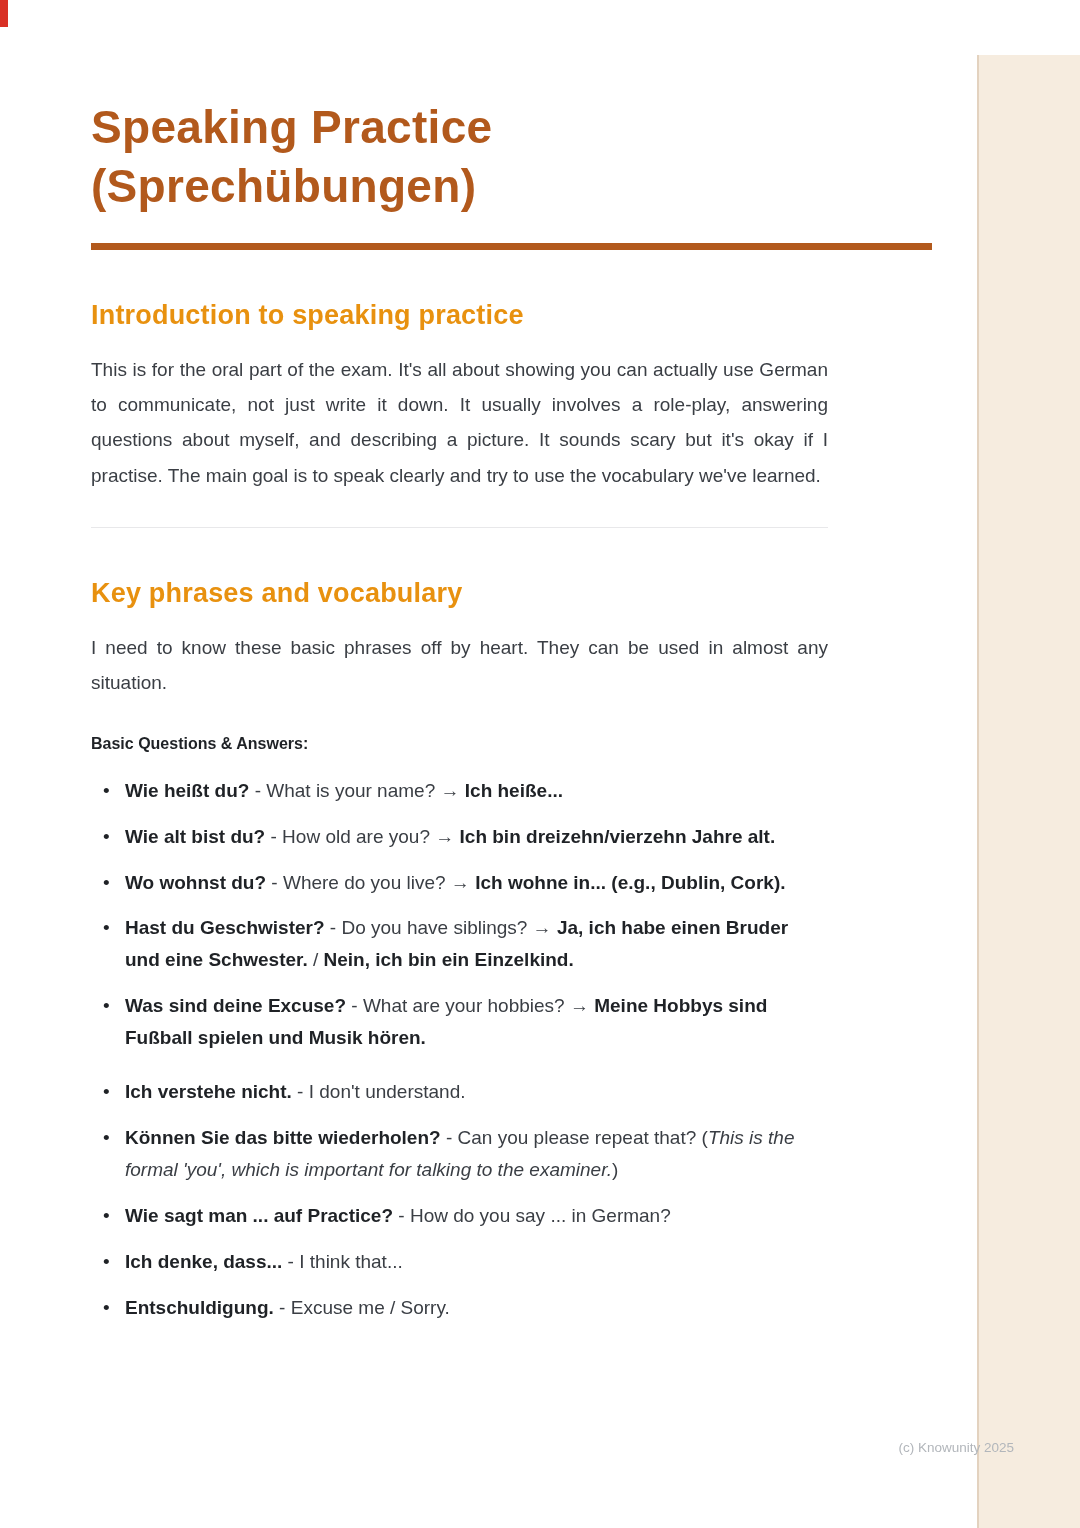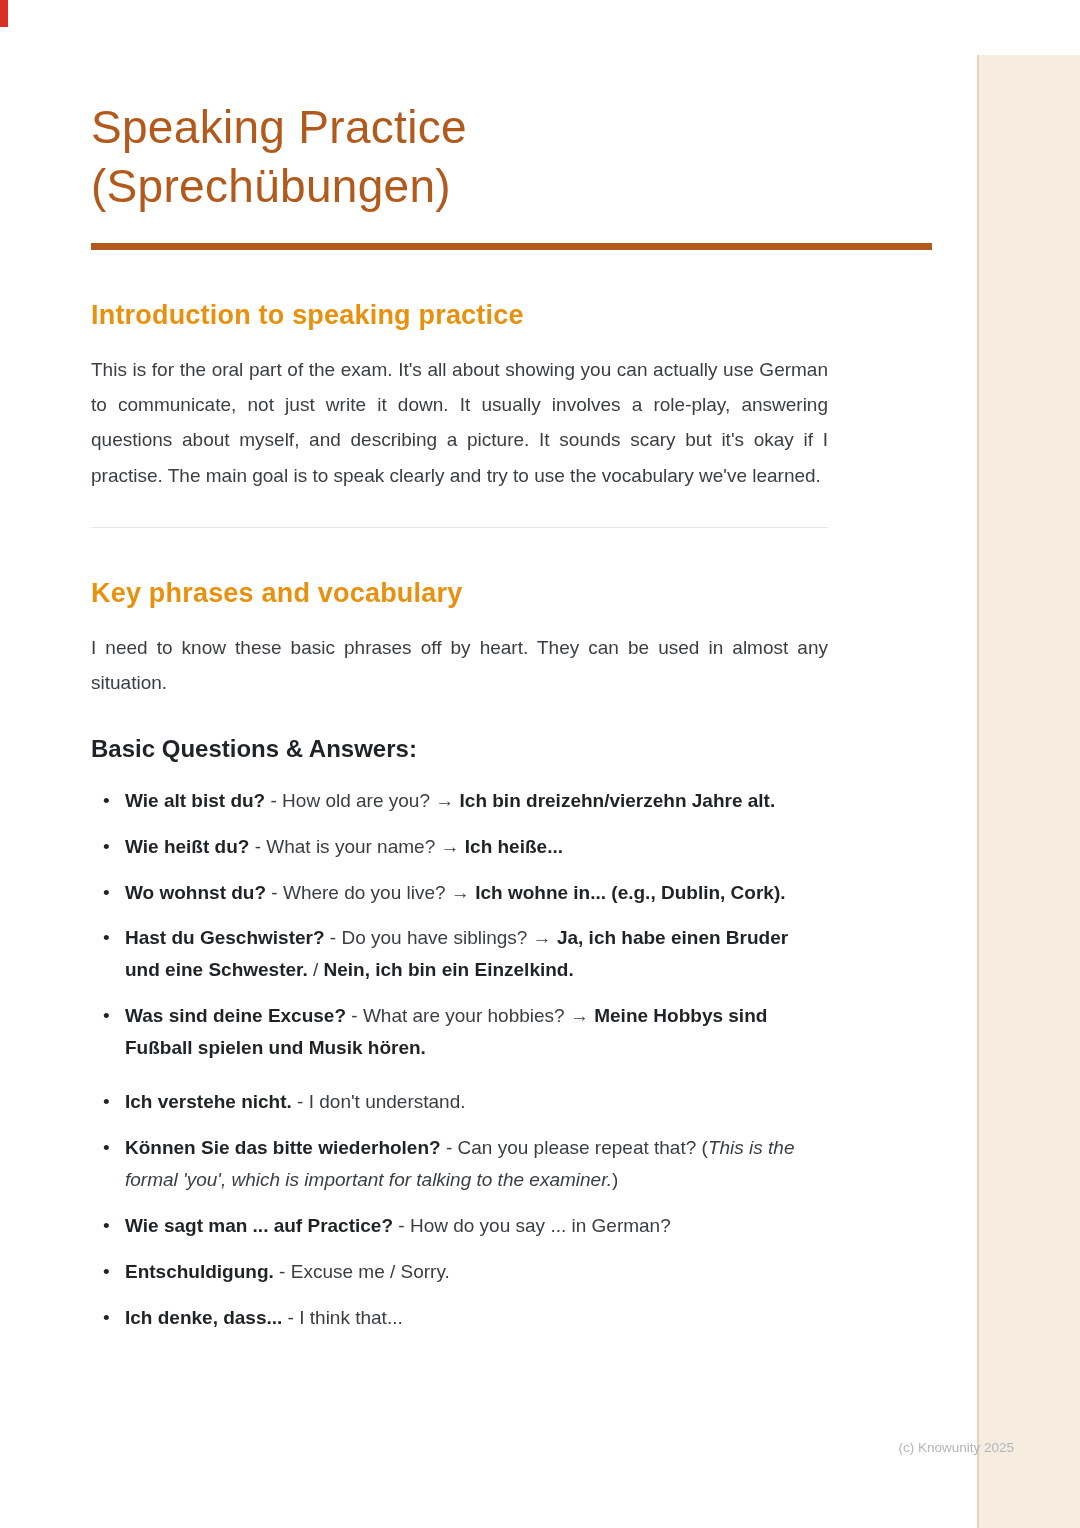--- a/index.html
+++ b/index.html
@@ -38,21 +38,21 @@
   .content {
     position: absolute;
     top: 0;
     left: 91px;
     width: 737px;
   }
   .page-title {
     margin: 98px 0 0 0;
     font-size: 46px;
     line-height: 1.28;
-    font-weight: normal;
+    font-weight: bold;
     letter-spacing: 0.3px;
     color: var(--title-brown);
   }
   .page-title .title-line { display: block; }
   .title-rule {
     width: 841px;
     height: 7px;
     background: var(--title-brown);
     margin-top: 27px;
   }
@@ -71,21 +71,21 @@
     text-align: justify;
   }
   .divider {
     margin-top: 34px;
     height: 1px;
     background: #e8e8ea;
     width: 737px;
   }
   .sub-label {
     margin: 34px 0 0 0;
-    font-size: 24px;
+    font-size: 16px;
     font-weight: bold;
     color: var(--text-bold);
   }
   ul.phrase-list {
     margin: 22px 0 0 0;
     padding: 0 0 0 34px;
     list-style: none;
   }
   ul.phrase-list li {
     position: relative;
@@ -132,30 +132,30 @@
   <h2 class="section-heading">Introduction to speaking practice</h2>
   <p class="body-paragraph">This is for the oral part of the exam. It's all about showing you can actually use German to communicate, not just write it down. It usually involves a role-play, answering questions about myself, and describing a picture. It sounds scary but it's okay if I practise. The main goal is to speak clearly and try to use the vocabulary we've learned.</p>
 
   <div class="divider"></div>
 
   <h2 class="section-heading">Key phrases and vocabulary</h2>
   <p class="body-paragraph">I need to know these basic phrases off by heart. They can be used in almost any situation.</p>
 
   <p class="sub-label">Basic Questions &amp; Answers:</p>
   <ul class="phrase-list">
+      <li><span class="seg-b">Wie heißt du?</span><span class="seg-n"> - What is your name? → </span><span class="seg-b">Ich heiße...</span></li>
       <li><span class="seg-b">Wie alt bist du?</span><span class="seg-n"> - How old are you? → </span><span class="seg-b">Ich bin dreizehn/vierzehn Jahre alt.</span></li>
-      <li><span class="seg-b">Wie heißt du?</span><span class="seg-n"> - What is your name? → </span><span class="seg-b">Ich heiße...</span></li>
       <li><span class="seg-b">Wo wohnst du?</span><span class="seg-n"> - Where do you live? → </span><span class="seg-b">Ich wohne in... (e.g., Dublin, Cork).</span></li>
       <li><span class="seg-b">Hast du Geschwister?</span><span class="seg-n"> - Do you have siblings? → </span><span class="seg-b">Ja, ich habe einen Bruder und eine Schwester.</span><span class="seg-n"> / </span><span class="seg-b">Nein, ich bin ein Einzelkind.</span></li>
       <li><span class="seg-b">Was sind deine Excuse?</span><span class="seg-n"> - What are your hobbies? → </span><span class="seg-b">Meine Hobbys sind Fußball spielen und Musik hören.</span></li>
     </ul>
 
   <ul class="phrase-list">
       <li><span class="seg-b">Ich verstehe nicht.</span><span class="seg-n"> - I don't understand.</span></li>
       <li><span class="seg-b">Können Sie das bitte wiederholen?</span><span class="seg-n"> - Can you please repeat that? (</span><span class="seg-i">This is the formal 'you', which is important for talking to the examiner.</span><span class="seg-n">)</span></li>
       <li><span class="seg-b">Wie sagt man ... auf Practice?</span><span class="seg-n"> - How do you say ... in German?</span></li>
+      <li><span class="seg-b">Ich denke, dass...</span><span class="seg-n"> - I think that...</span></li>
       <li><span class="seg-b">Entschuldigung.</span><span class="seg-n"> - Excuse me / Sorry.</span></li>
-      <li><span class="seg-b">Ich denke, dass...</span><span class="seg-n"> - I think that...</span></li>
     </ul>
 
 </main>
 
 <div class="footer-credit">(c) Knowunity 2025</div>
 
 </body></html>

